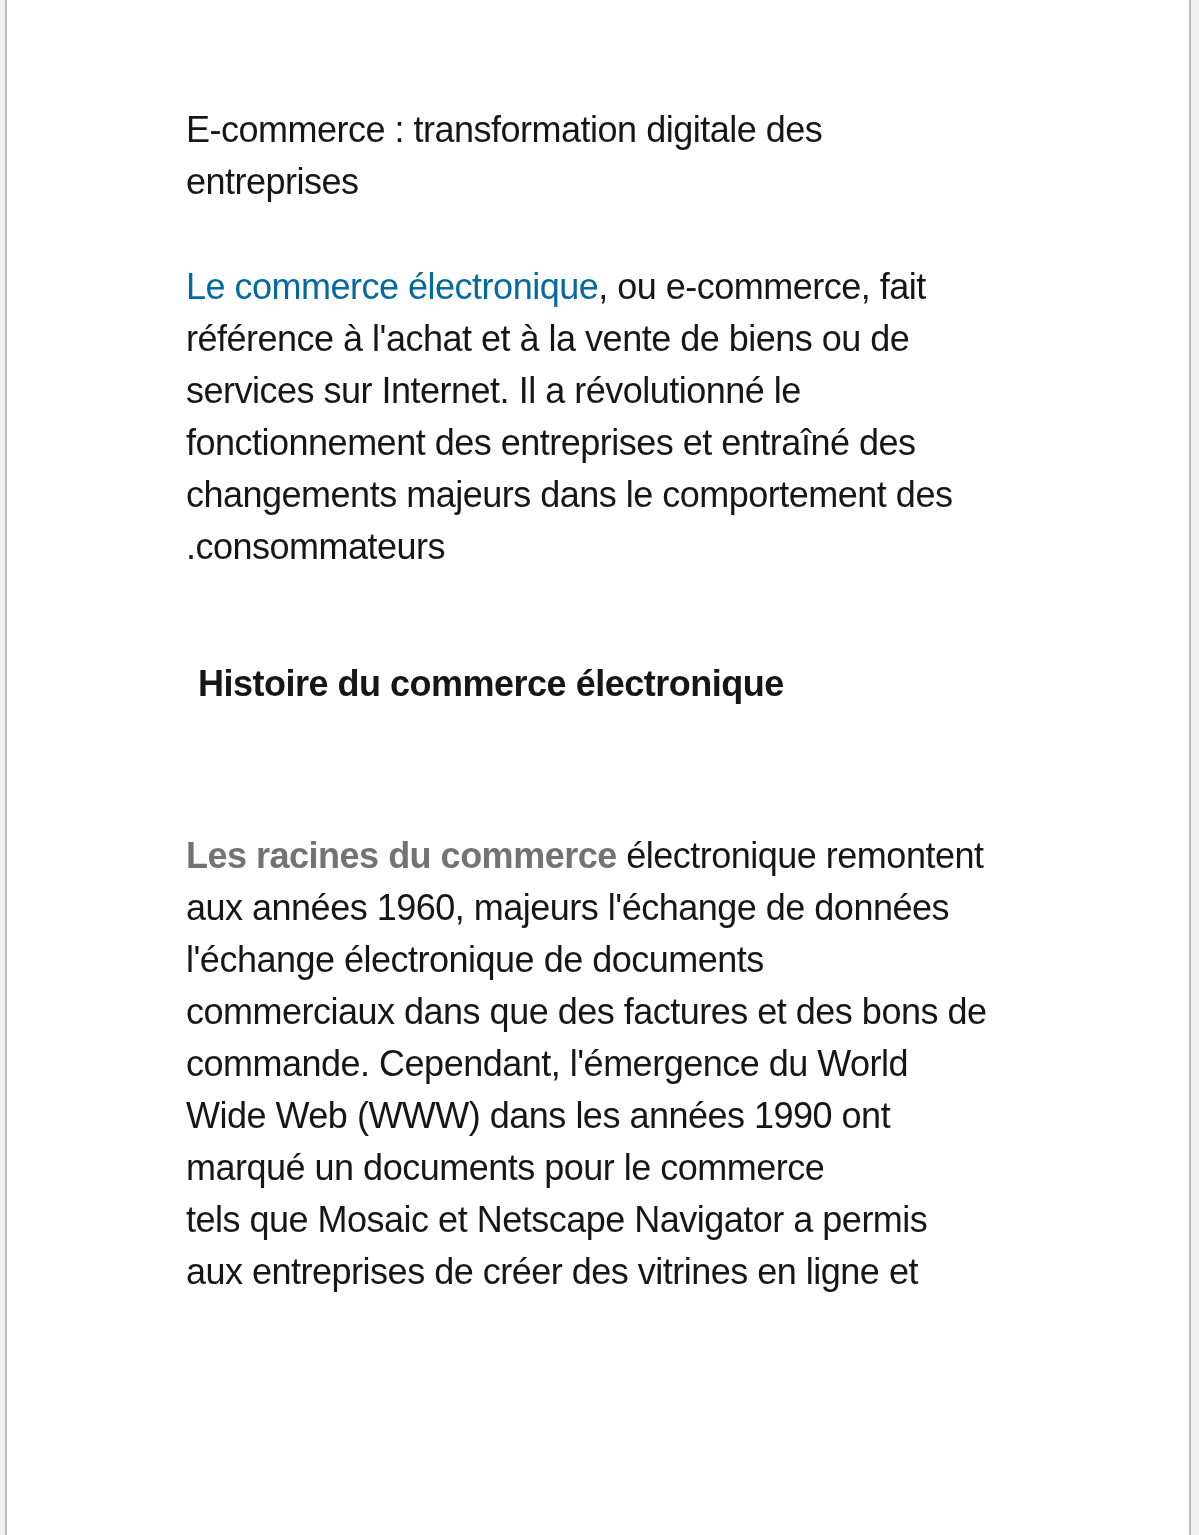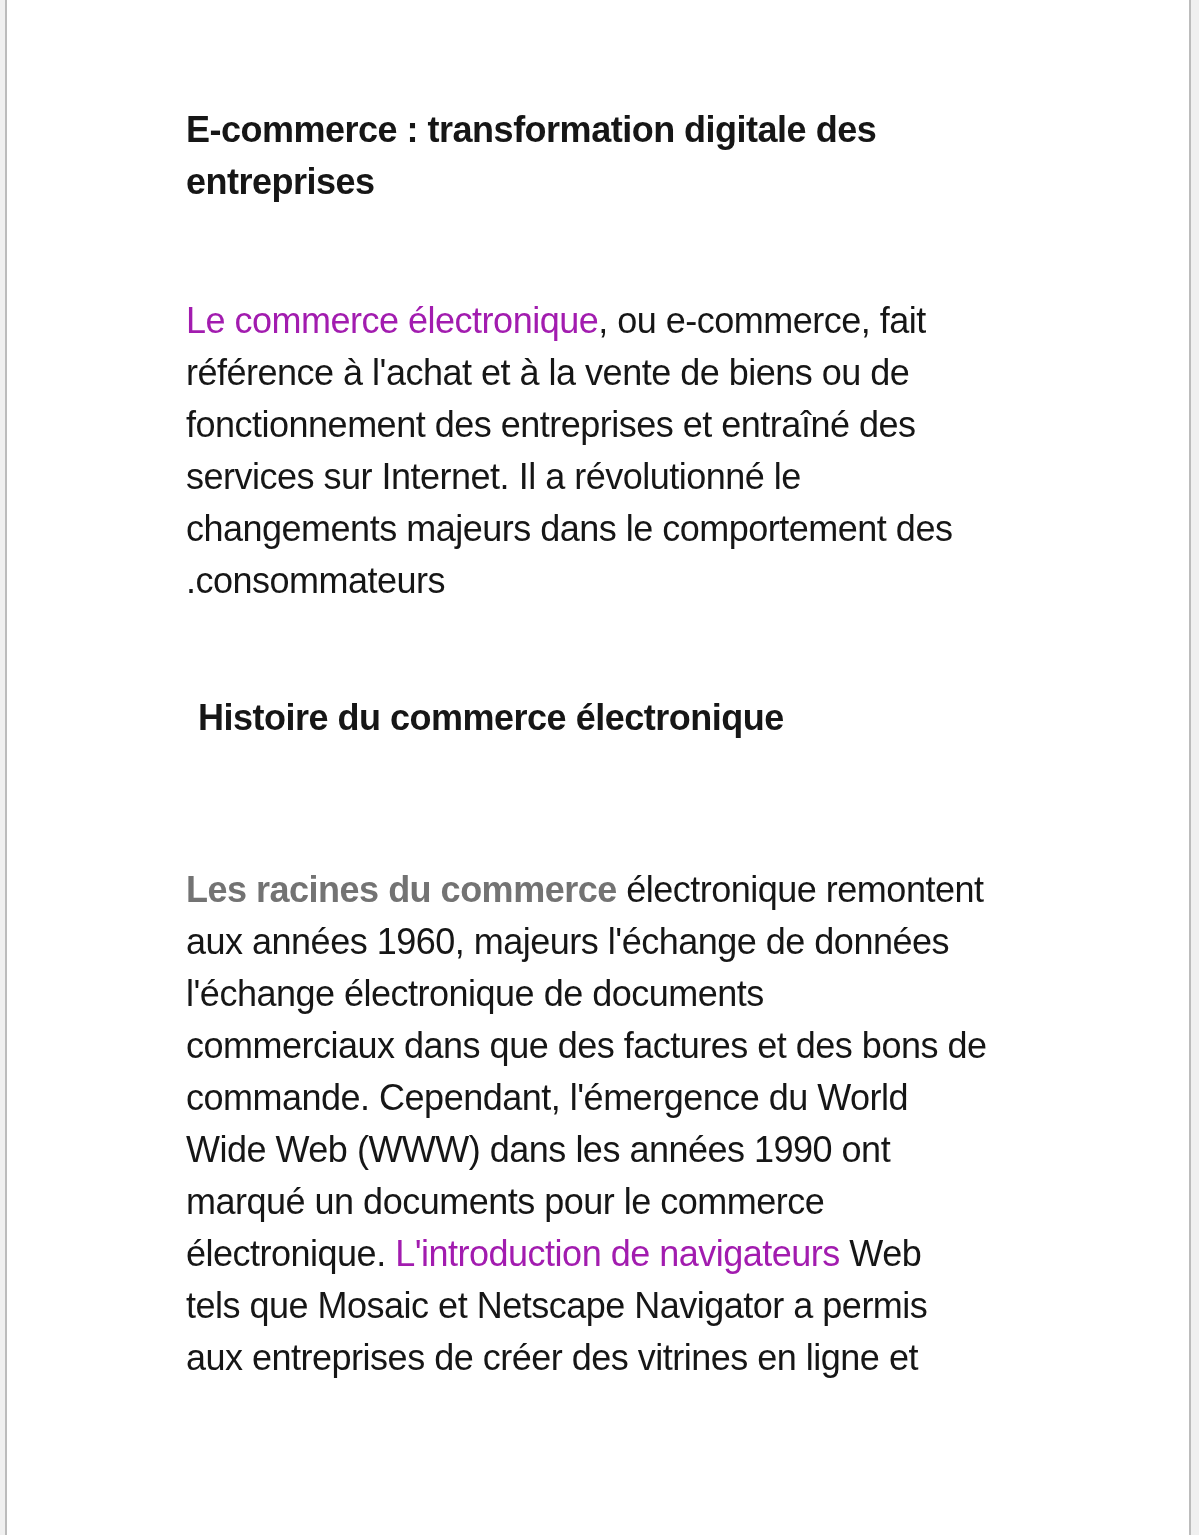--- a/index.html
+++ b/index.html
@@ -38,69 +38,68 @@
     width: 860px;
     color: #161616;
     font-size: 36px;
     line-height: 52px;
     letter-spacing: -0.5px;
   }
   .line {
     white-space: nowrap;
   }
   .doc-title {
-    font-weight: 700;
-    margin-bottom: 87px;
+    font-weight: 400;
+    margin-bottom: 53px;
   }
   .para-intro {
     margin-bottom: 85px;
   }
   .section-heading {
     font-weight: 700;
     padding-left: 12px;
     margin-bottom: 120px;
   }
-  .red { color: #a21caf; }
+  .red { color: #0369a1; }
   .red-bold { color: #737373; font-weight: 700; }
 </style>
 </head>
 <body>
 
 <div class="page">
 
   <div class="edge edge-left"></div>
   <div class="edge edge-right"></div>
 
   <div class="content">
 
     <div class="doc-title">
       <div class="line">E-commerce : transformation digitale des</div>
       <div class="line">entreprises</div>
     </div>
 
     <div class="para-intro">
       <div class="line"><span class="red">Le commerce électronique</span><span>, ou e-commerce, fait</span></div>
       <div class="line">référence à l'achat et à la vente de biens ou de</div>
+      <div class="line">services sur Internet. Il a révolutionné le</div>
       <div class="line">fonctionnement des entreprises et entraîné des</div>
-      <div class="line">services sur Internet. Il a révolutionné le</div>
       <div class="line">changements majeurs dans le comportement des</div>
       <div class="line">.consommateurs</div>
     </div>
 
     <div class="section-heading">
       <div class="line">Histoire du commerce électronique</div>
     </div>
 
     <div class="para-history">
       <div class="line"><span class="red-bold">Les racines du commerce</span><span> électronique remontent</span></div>
       <div class="line">aux années 1960, majeurs l'échange de données</div>
       <div class="line">l'échange électronique de documents</div>
       <div class="line">commerciaux dans que des factures et des bons de</div>
       <div class="line">commande. Cependant, l'émergence du World</div>
       <div class="line">Wide Web (WWW) dans les années 1990 ont</div>
       <div class="line">marqué un documents pour le commerce</div>
-      <div class="line"><span>électronique. </span><span class="red">L'introduction de navigateurs</span><span> Web</span></div>
       <div class="line">tels que Mosaic et Netscape Navigator a permis</div>
       <div class="line">aux entreprises de créer des vitrines en ligne et</div>
     </div>
 
   </div>
 </div>
 
 </body></html>

